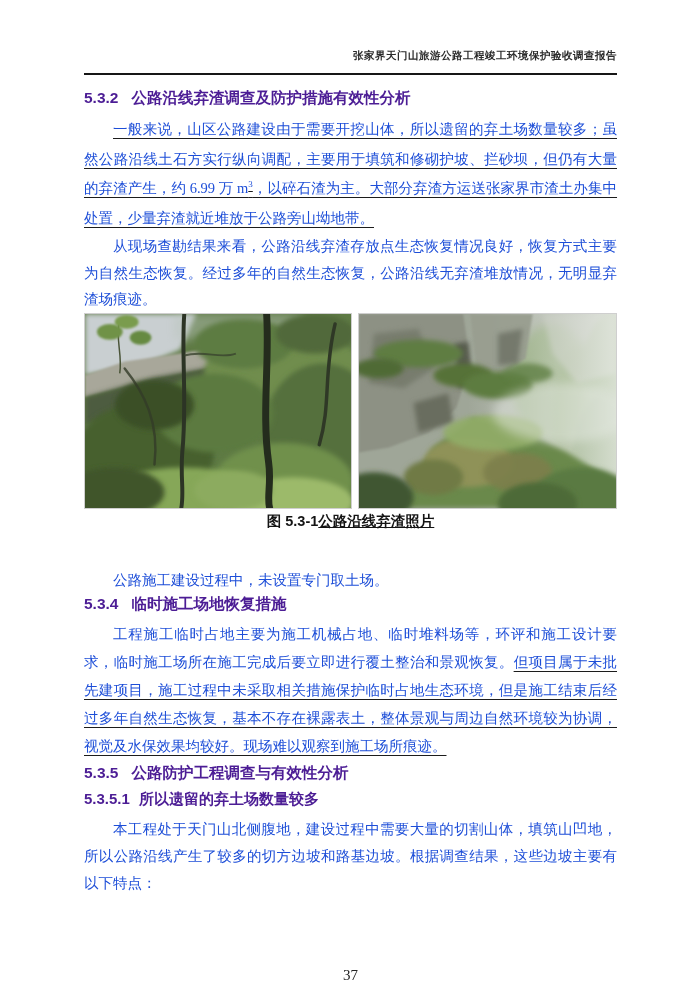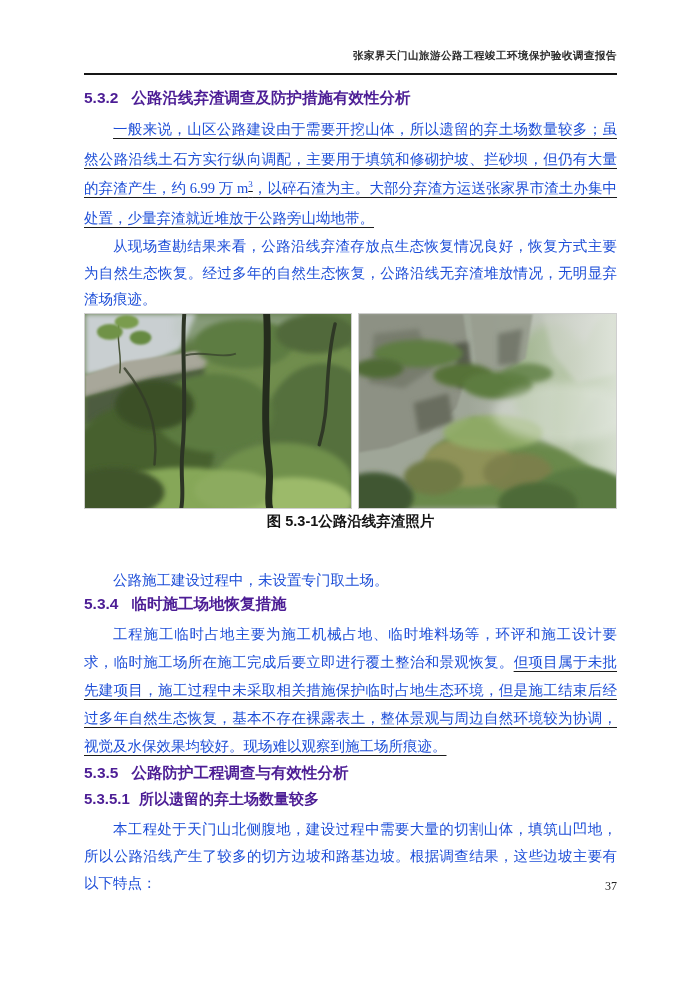--- a/index.html
+++ b/index.html
@@ -49,32 +49,32 @@
   .photos { position:absolute; top:313px; left:0; width:533px; height:196px; display:flex; gap:6px; }
   .photo { height:196px; border:1px solid #cfcfcf; background:#8fa077; overflow:hidden; }
   .photo svg { display:block; width:100%; height:100%; }
   .photo.left  { width:268px; }
   .photo.right { width:259px; }
   .caption {
     position:absolute; top:512px; left:0; width:533px; text-align:center;
     font-family:"Liberation Sans","DejaVu Sans",sans-serif;
     font-size:14.5px; font-weight:bold; color:#141414;
   }
-  .caption .ct { margin-left:0; }
+  .caption .ct { margin-left:0;text-decoration:underline; }
   .h533 { top:540px; }
   .p533 { top:566px; }
   .h534 { top:594px; }
   .p534 { top:620px; line-height:28px; }
   .h535 { top:763px; }
   .h5351 { top:790px; }
   .p535 { top:816px; line-height:27px; }
 
   .page-number {
-    position:absolute; top:879px; left:0; width:533px; text-align:right;
-    font-size:12px; color:#222;
+    position:absolute; top:967px; left:0; width:533px; text-align:center;
+    font-size:15px; color:#222;
   }
 </style>
 </head>
 <body>
 
 <div class="page">
   <div class="content">
 
     <div class="running-header">张家界天门山旅游公路工程竣工环境保护验收调查报告</div>
     <div class="header-rule"></div>

